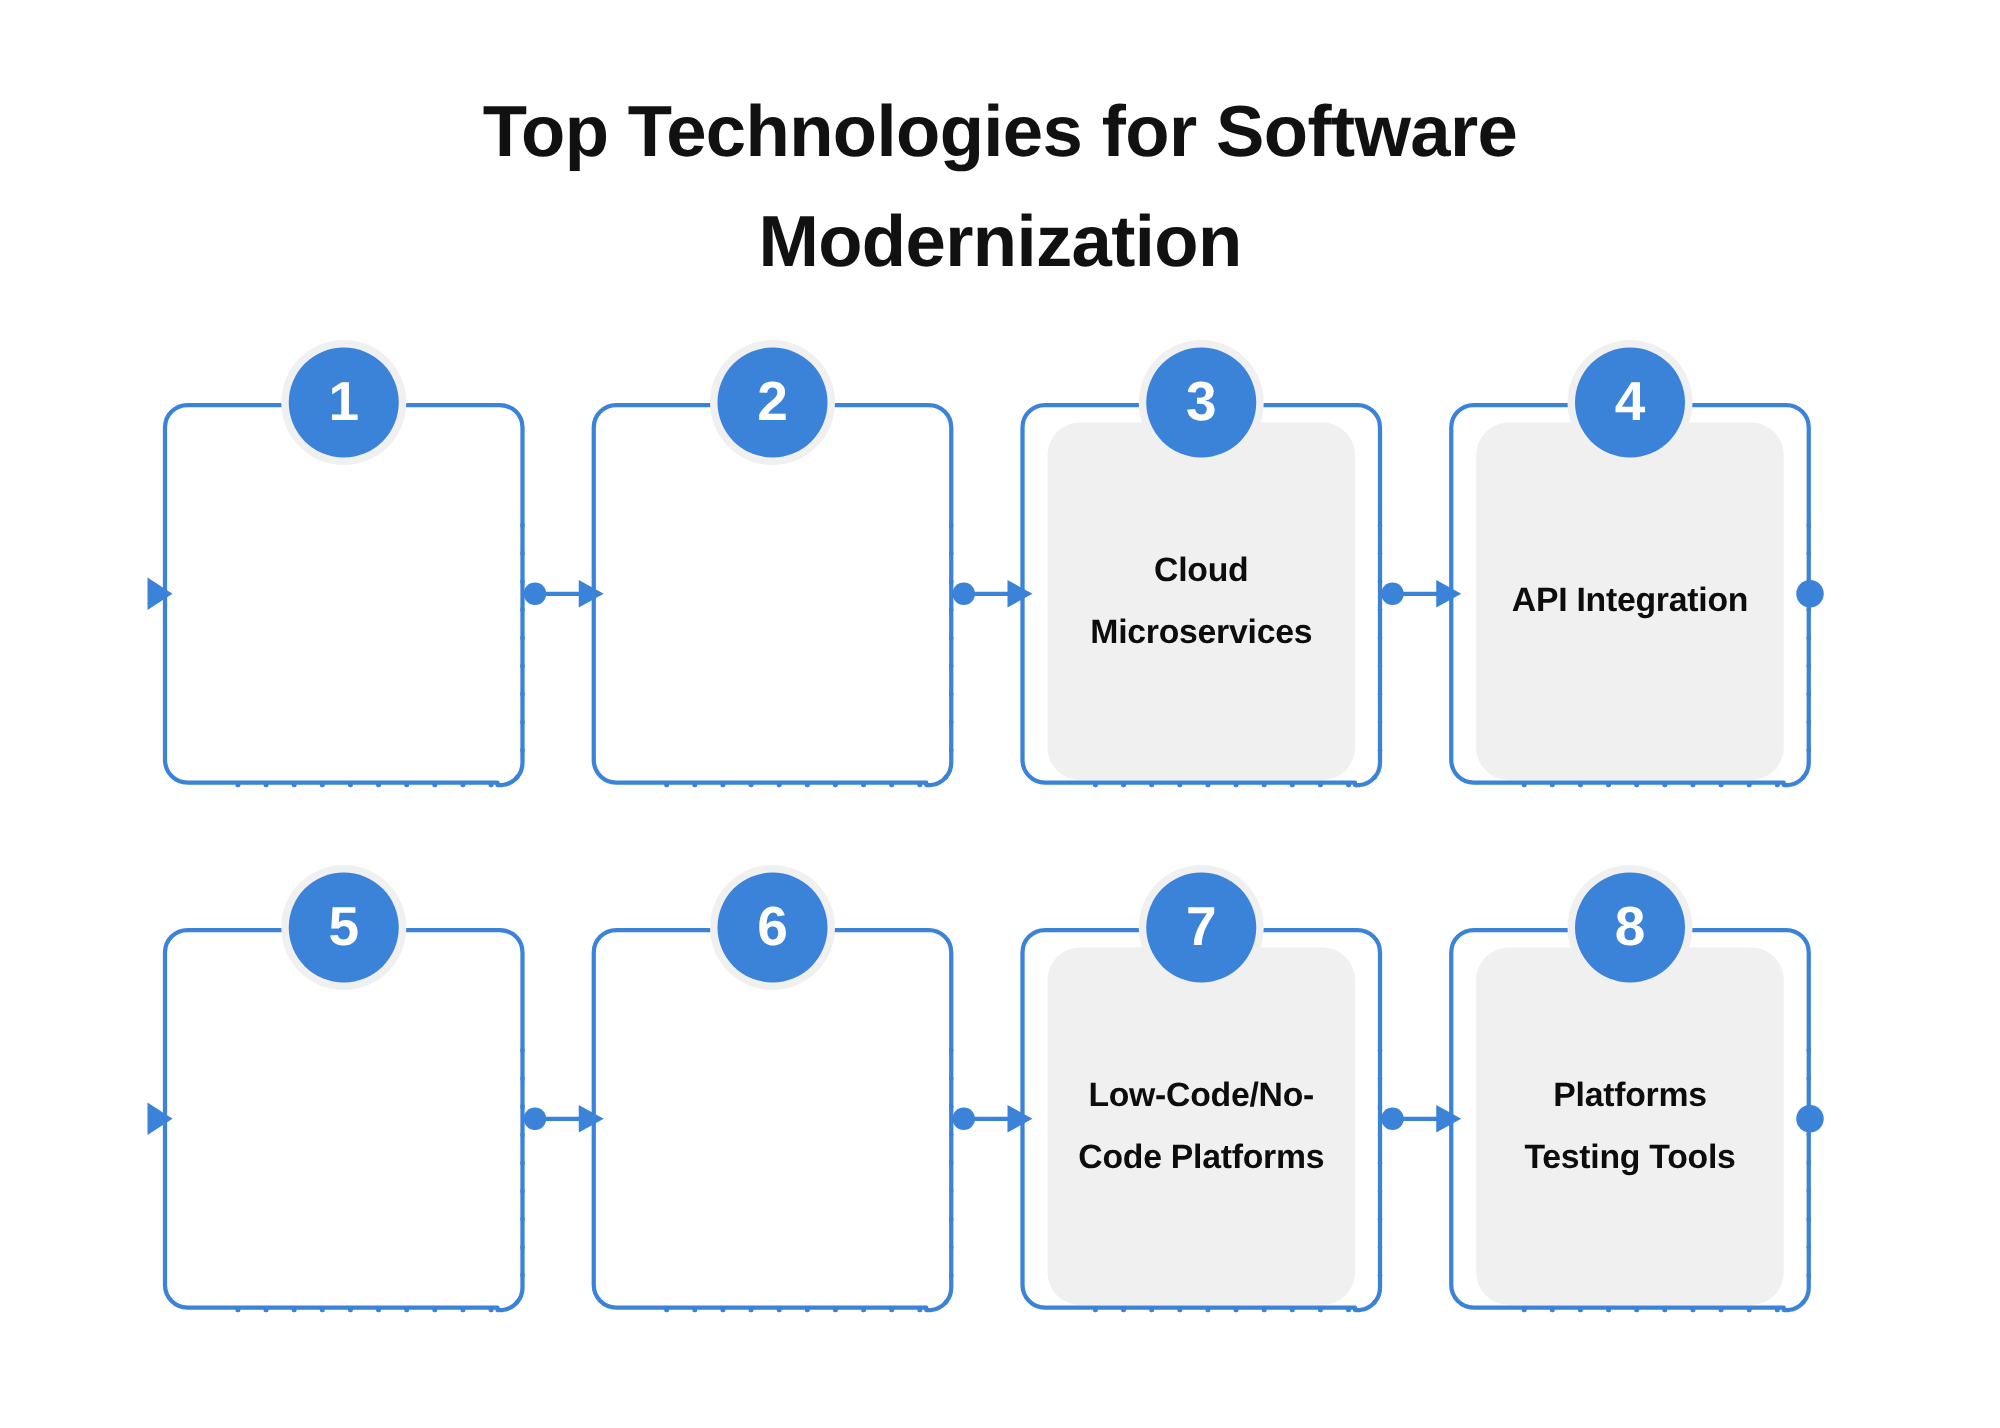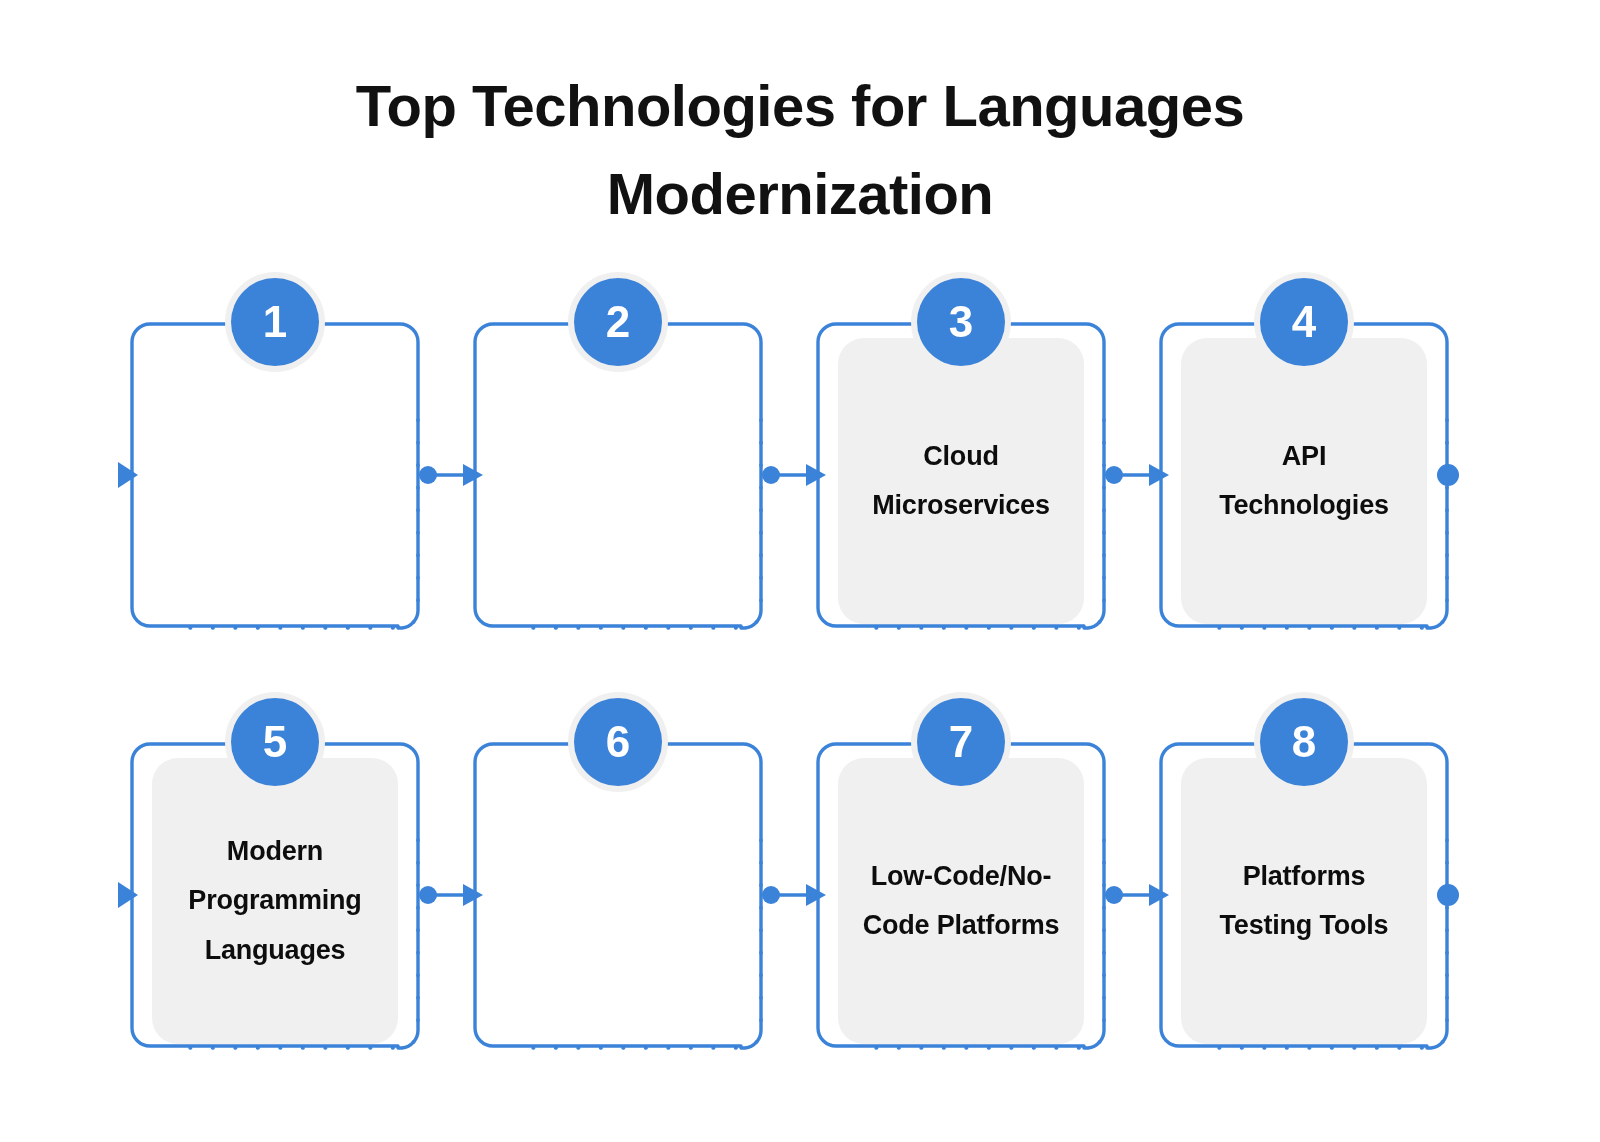--- a/index.html
+++ b/index.html
@@ -157,21 +157,21 @@
     top: 155px;
     width: 26px;
     height: 32px;
     margin-top: -16px;
     overflow: visible;
   }
 </style>
 </head>
 <body>
 
-<div id="title">Top Technologies for Languages Modernization</div>
+<div id="title">Top Technologies for Software Modernization</div>
 
 <div id="board">
 
   <div class="row" id="row-1">
 
     <svg class="lead-arrow" viewBox="0 0 26 32">
       <polygon points="4,3 24,16 4,29" fill="#3b82d9"></polygon>
     </svg>
 
     <div class="step i0">
@@ -222,45 +222,40 @@
       <line x1="14" y1="17" x2="48" y2="17" stroke="#3b82d9" stroke-width="3.4"></line>
       <polygon points="44,6 64,17 44,28" fill="#3b82d9"></polygon>
     </svg>
 
     <div class="step i3">
       <svg class="frame" viewBox="0 0 290 310">
         <path d="M 268 308 L 272 308 A 18 18 0 0 0 288 290 L 288 22 A 18 18 0 0 0 270 4 L 20 4 A 18 18 0 0 0 2 22 L 2 288 A 18 18 0 0 0 20 306 L 268 306" fill="none" stroke="#3b82d9" stroke-width="3.4" stroke-linecap="round"></path>
         <path d="M 288 100 L 288 290 A 18 18 0 0 1 270 308 L 40 308" fill="none" stroke="#3b82d9" stroke-width="3.6" stroke-linecap="round" stroke-dasharray="0.5 22"></path>
       </svg>
       <div class="card">
-        <div class="card-label">API Technologies</div>
+        <div class="card-label">API Integration</div>
       </div>
       <div class="badge-halo"></div>
       <div class="badge">4</div>
     </div>
 
     <div class="end-dot"></div>
   </div>
 
   <div class="row" id="row-2">
 
     <svg class="lead-arrow" viewBox="0 0 26 32">
       <polygon points="4,3 24,16 4,29" fill="#3b82d9"></polygon>
     </svg>
 
     <div class="step i0">
       <svg class="frame" viewBox="0 0 290 310">
         <path d="M 268 308 L 272 308 A 18 18 0 0 0 288 290 L 288 22 A 18 18 0 0 0 270 4 L 20 4 A 18 18 0 0 0 2 22 L 2 288 A 18 18 0 0 0 20 306 L 268 306" fill="none" stroke="#3b82d9" stroke-width="3.4" stroke-linecap="round"></path>
         <path d="M 288 100 L 288 290 A 18 18 0 0 1 270 308 L 40 308" fill="none" stroke="#3b82d9" stroke-width="3.6" stroke-linecap="round" stroke-dasharray="0.5 22"></path>
       </svg>
-      <div class="card">
-        <div class="card-label">Modern
-Programming
-Languages</div>
-      </div>
       <div class="badge-halo"></div>
       <div class="badge">5</div>
     </div>
 
     <svg class="connector c0" viewBox="0 0 66 34">
       <circle cx="9" cy="17" r="9" fill="#3b82d9"></circle>
       <line x1="14" y1="17" x2="48" y2="17" stroke="#3b82d9" stroke-width="3.4"></line>
       <polygon points="44,6 64,17 44,28" fill="#3b82d9"></polygon>
     </svg>
 

